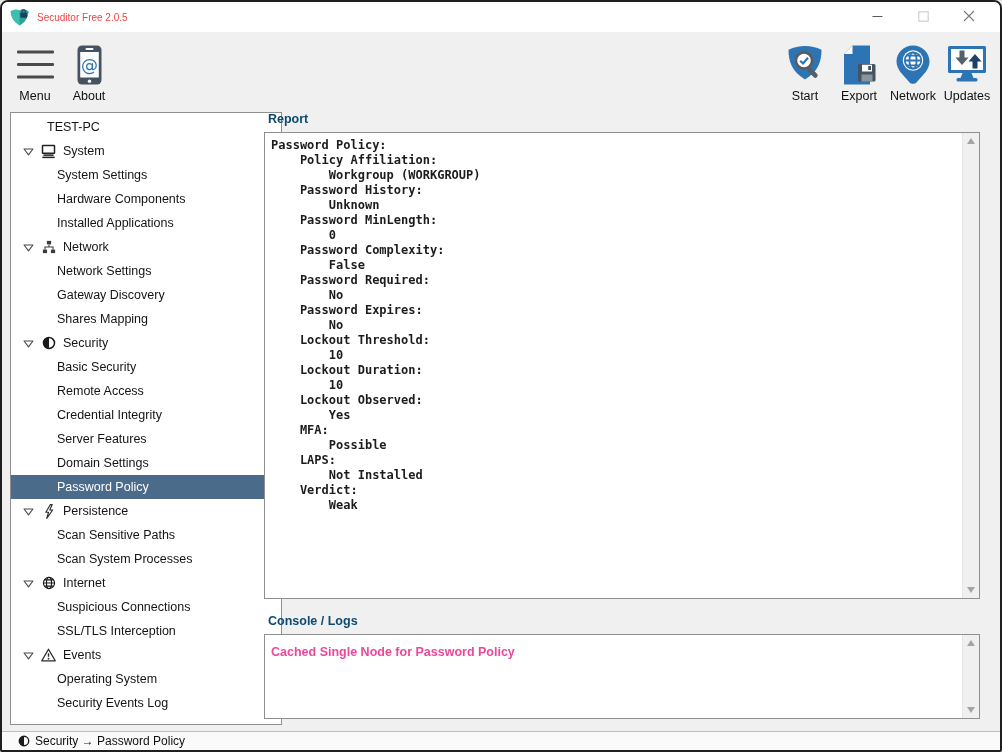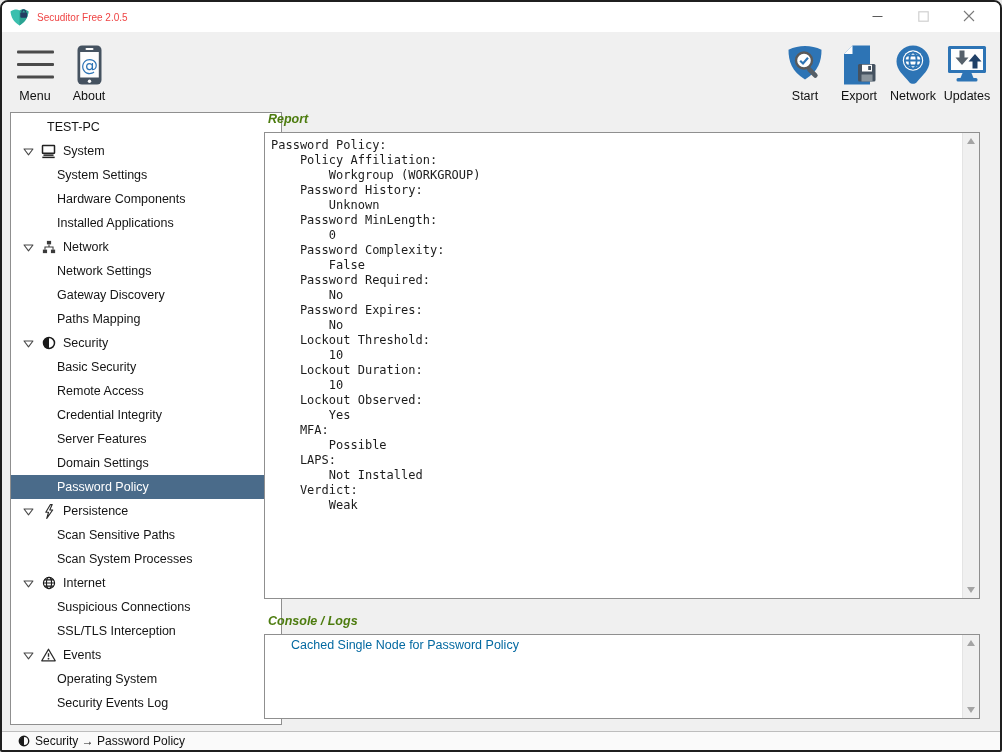--- a/index.html
+++ b/index.html
@@ -37,34 +37,34 @@
   }
   .tree-row{ display:flex; align-items:center; height:24px; }
   .tree-row.selected{ background:var(--sel,#4a6b8a); }
   .tree-row.selected .tree-label{ color:#ffffff; }
   .exp{ width:14px; margin-left:10px; display:flex; align-items:center; justify-content:center; }
   .ticon{ width:17px; margin:0 6px 0 5px; display:flex; align-items:center; justify-content:center; }
   .tree-label{ font-size:12.5px; color:#141414; white-space:nowrap; }
   .tree-row.root .tree-label{ margin-left:36px; }
   .tree-row.child .tree-label{ margin-left:46px; }
   
-  .sec-heading{ position:absolute; font-size:12.5px; font-weight:bold; color:#4d7c0f;font-style:italic; }
+  .sec-heading{ position:absolute; font-size:12.5px; font-weight:bold; color:#0c4a6e; }
   #report-heading{ left:266px; top:110px; }
   #console-heading{ left:266px; top:612px; }
   
   .textbox{
-    position:absolute; background:#ffffff; border:1px solid #8f8f8f; overflow:hidden;
+    position:absolute; background:#ffffff; border:1px solid #8f8f8f; overflow:hidden;font-weight:bold;
   }
   #report-box{ left:262px; top:130px; width:716px; height:467px; }
   #console-box{ left:262px; top:632px; width:716px; height:85px; }
   .report-pre{
     font-family:"DejaVu Sans Mono", monospace; font-size:12px; line-height:15px;
     color:#1c1c1c; white-space:pre; padding:5px 6px; margin:0;
   }
-  .console-text{ font-size:12.5px; color:#0369a1; padding:3px 6px;margin-left:20px; }
+  .console-text{ font-size:12.5px; color:#ec4899; padding:10px 6px; }
   .vscroll{
     position:absolute; top:0; right:0; bottom:0; width:17px;
     background:#f0f0f0; border-left:1px solid #e4e4e4;
     display:flex; flex-direction:column; justify-content:space-between; align-items:center;
     padding:5px 0;
   }
   .arr-up{ width:0;height:0;border-left:4.5px solid transparent;border-right:4.5px solid transparent;border-bottom:6px solid #a4a4a4; }
   .arr-down{ width:0;height:0;border-left:4.5px solid transparent;border-right:4.5px solid transparent;border-top:6px solid #a4a4a4; }
   
   .statusbar{
@@ -234,21 +234,21 @@
         </span>
         <span class="tree-label">Network</span>
       </div>
       <div class="tree-row child">
         <span class="tree-label">Network Settings</span>
       </div>
       <div class="tree-row child">
         <span class="tree-label">Gateway Discovery</span>
       </div>
       <div class="tree-row child">
-        <span class="tree-label">Paths Mapping</span>
+        <span class="tree-label">Shares Mapping</span>
       </div>
       <div class="tree-row category">
         <span class="exp">
           <svg width="13" height="13" viewBox="0 0 14 14">
             <path d="M2.2 4.3 H11.8 L7 10.6 Z" fill="none" stroke="#4a4a4a" stroke-width="1.2" stroke-linejoin="round"></path>
           </svg>
         </span>
         <span class="ticon">
           <svg width="14" height="14" viewBox="0 0 16 16">
             <circle cx="8" cy="8" r="6.3" fill="none" stroke="#1a1a1a" stroke-width="1.7"></circle>

